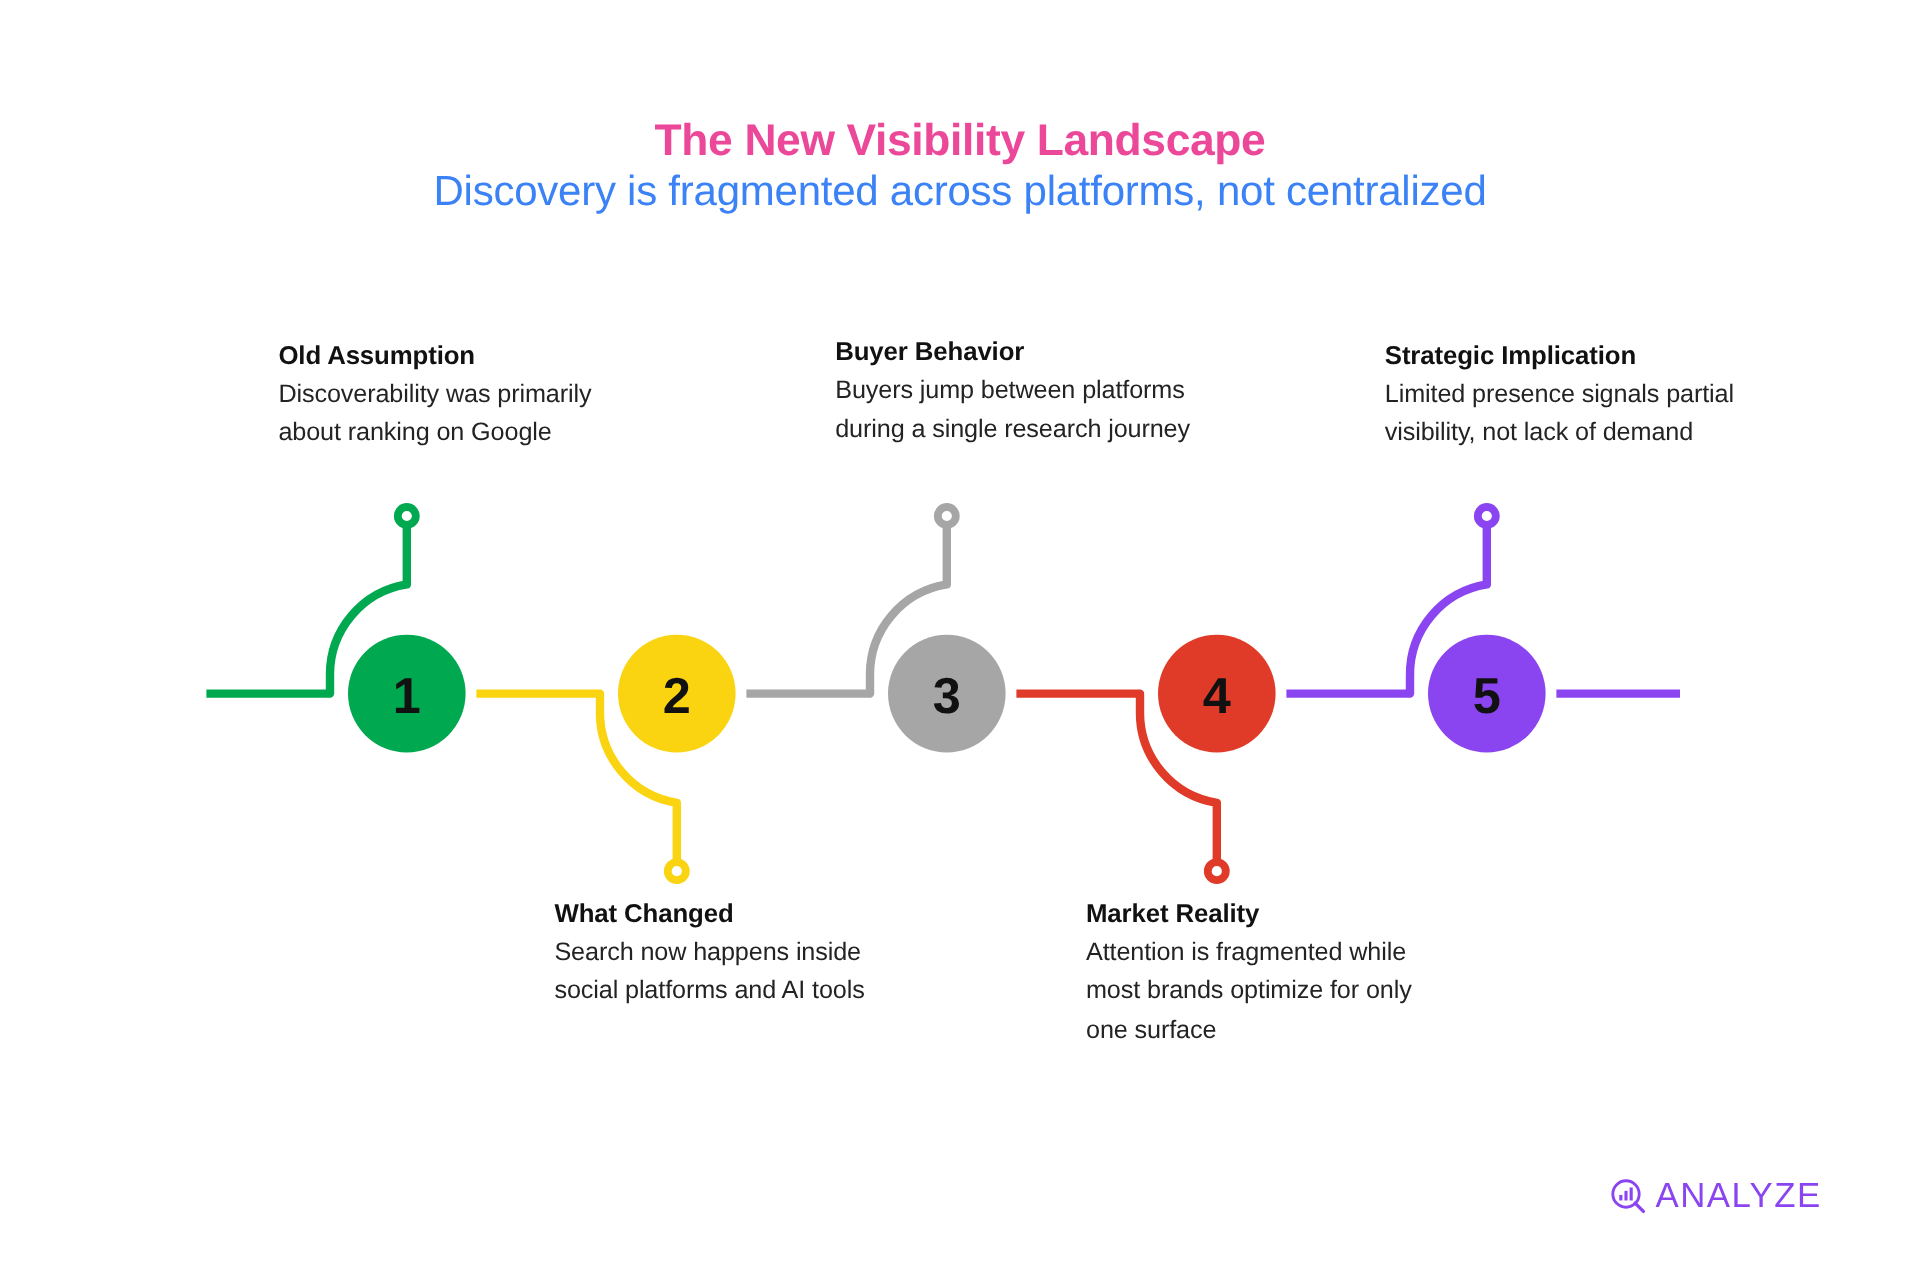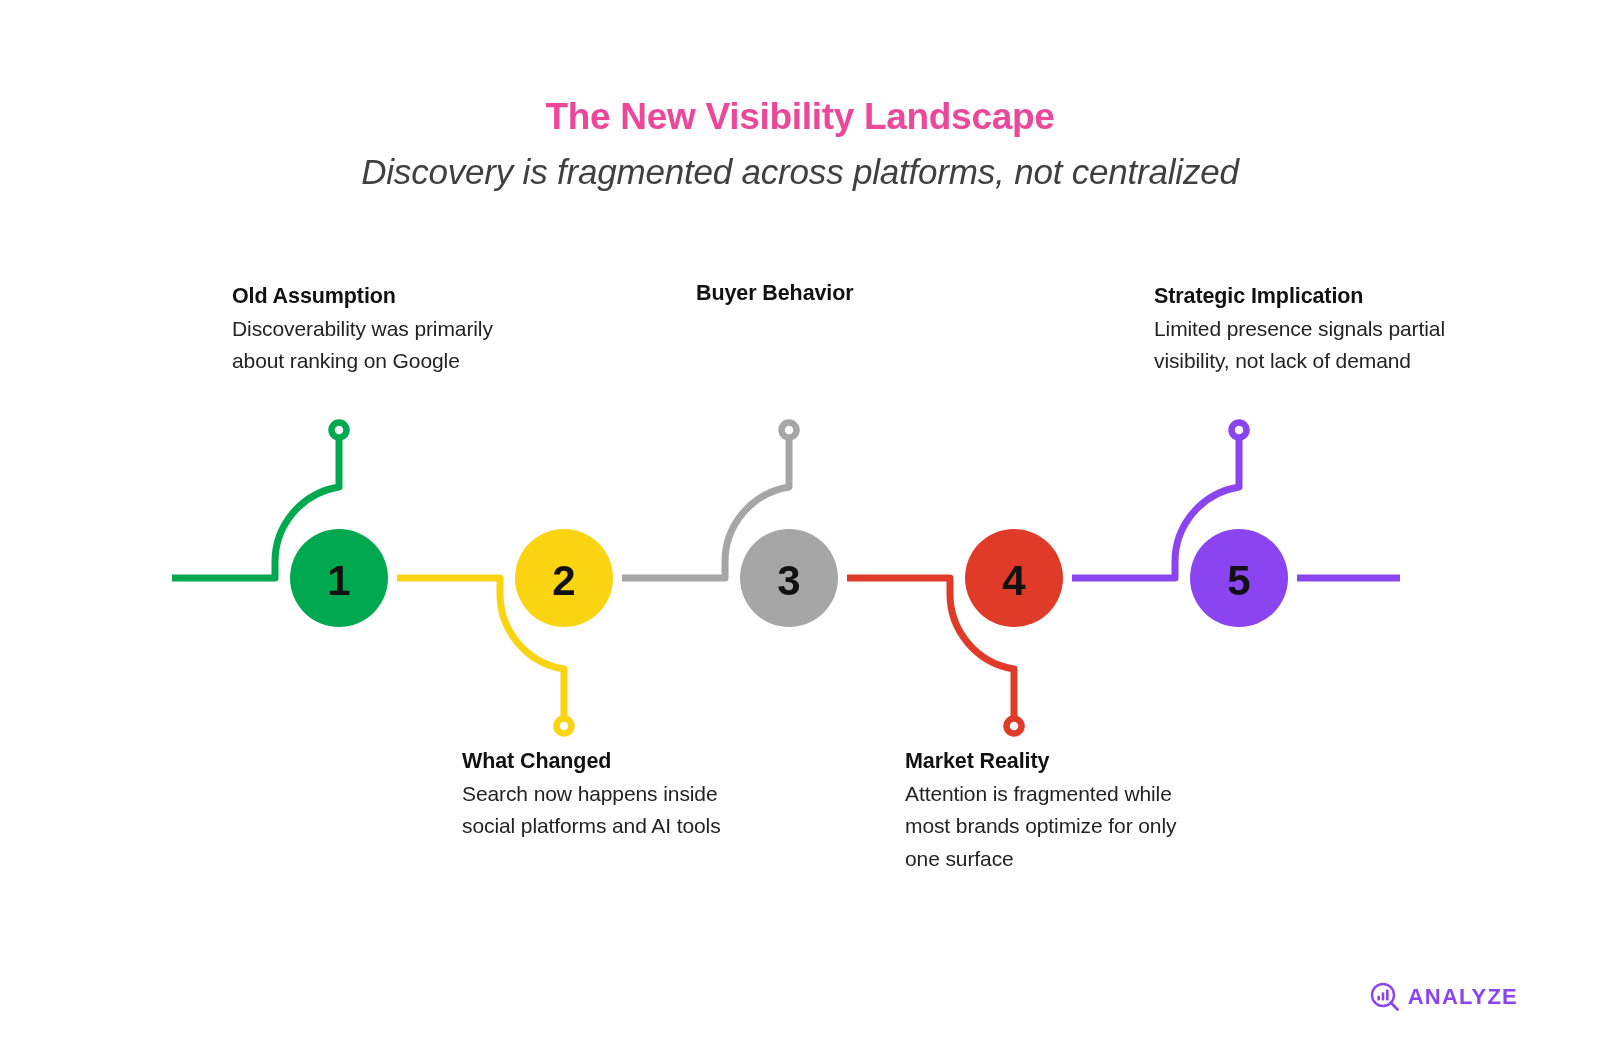--- a/index.html
+++ b/index.html
@@ -36,25 +36,24 @@
     font-size: 37px;
     font-weight: 700;
     letter-spacing: -0.3px;
     color: #ec4899;
     line-height: 1.15;
     margin: 0;
   }
   .sub-title {
     font-size: 35px;
     font-weight: 400;
-    color: #404040;
+    color: #3b82f6;
     line-height: 1.2;
-    margin: 12px 0 0 0;
+    margin: 0 0 0 0;
     letter-spacing: -0.2px;
-    font-style: italic;
   }
 
   
   #timeline-svg {
     position: absolute;
     left: 0;
     top: 0;
     width: 1600px;
     height: 1051px;
     overflow: visible;
@@ -103,22 +102,22 @@
   
   #logo {
     position: absolute;
     right: 82px;
     bottom: 38px;
     display: flex;
     align-items: center;
     gap: 7px;
   }
   #logo .logo-text {
-    font-size: 22px;
-    font-weight: 700;
+    font-size: 29px;
+    font-weight: 400;
     letter-spacing: 1.2px;
     color: #8b45f0;
     line-height: 1;
   }
 </style>
 </head>
 <body>
 
 <div id="stage">
 
@@ -182,20 +181,21 @@
     <p class="c-body">Discoverability was primarily about ranking on Google</p>
   </div>
 
   <div class="callout below" id="callout-2">
     <p class="c-title">What Changed</p>
     <p class="c-body">Search now happens inside social platforms and AI tools</p>
   </div>
 
   <div class="callout above" id="callout-3">
     <p class="c-title">Buyer Behavior</p>
+    <p class="c-body">Buyers jump between platforms during a single research journey</p>
   </div>
 
   <div class="callout above" id="callout-5">
     <p class="c-title">Strategic Implication</p>
     <p class="c-body">Limited presence signals partial visibility, not lack of demand</p>
   </div>
 
   <div class="callout below" id="callout-4">
     <p class="c-title">Market Reality</p>
     <p class="c-body">Attention is fragmented while most brands optimize for only one surface</p>

